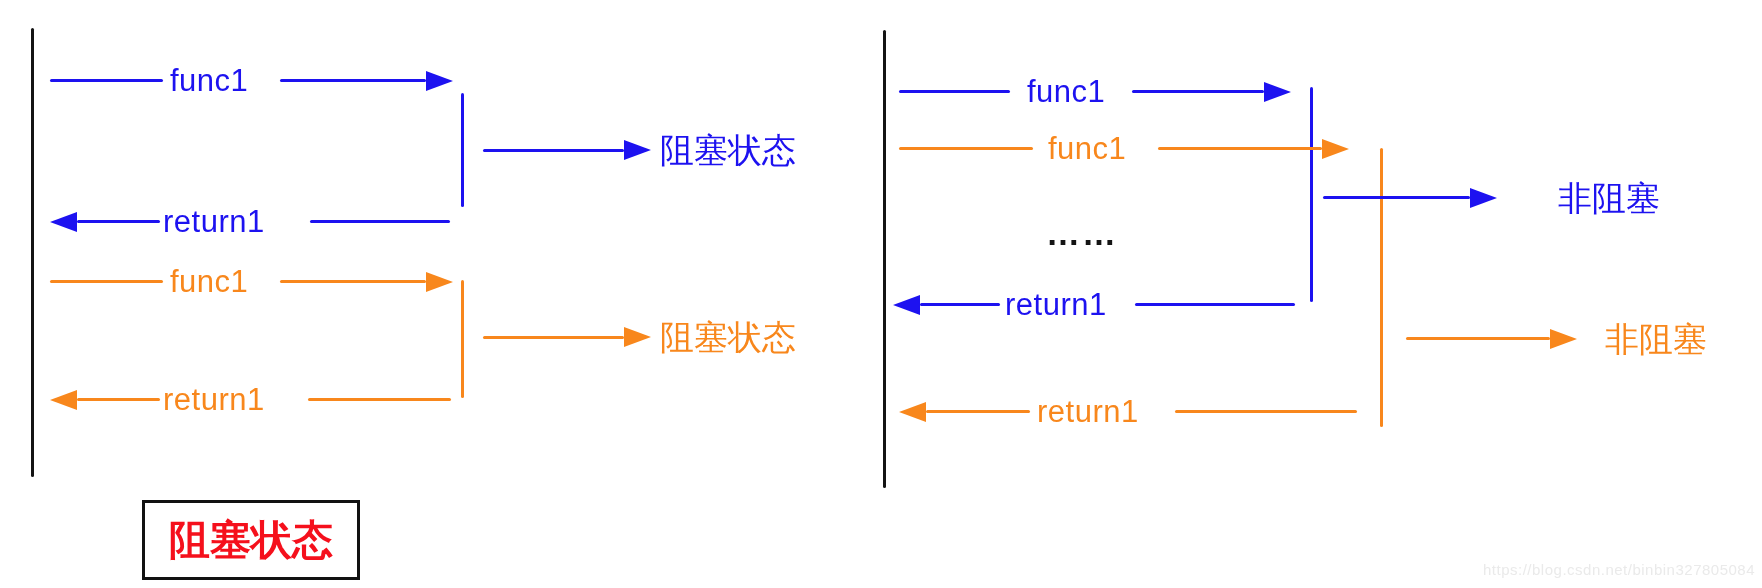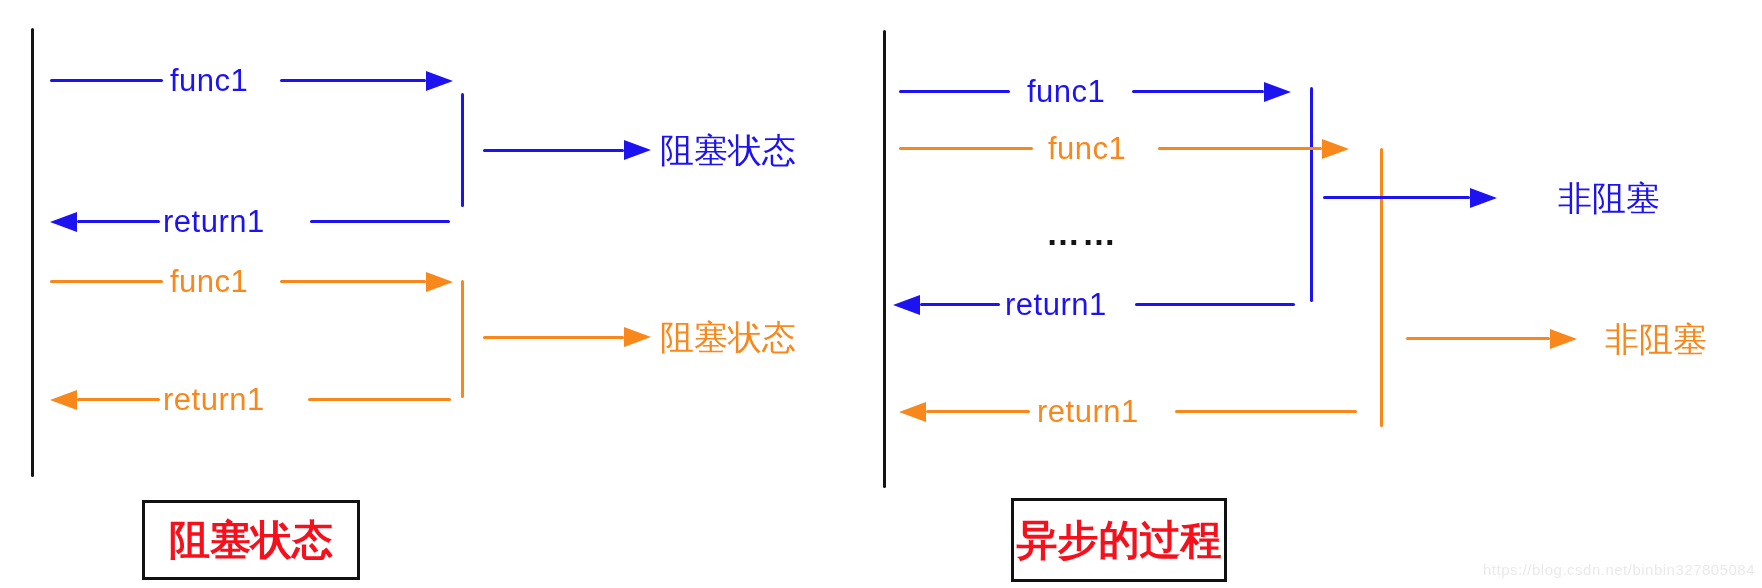--- a/index.html
+++ b/index.html
@@ -109,19 +109,16 @@
 
   <div class="h orange-bg" style="left:1406px;top:337px;width:144px;"></div>
   <div class="ah ah-r orange-c" style="left:1550px;top:329px;"></div>
   <span class="lbl zh t-orange" style="left:1605px;top:322px;">非阻塞</span>
 
   <div class="ah ah-l orange-c" style="left:899px;top:402px;"></div>
   <div class="h orange-bg" style="left:926px;top:410px;width:104px;"></div>
   <span class="lbl en t-orange" style="left:1037px;top:396px;">return1</span>
   <div class="h orange-bg" style="left:1175px;top:410px;width:182px;"></div>
 
-  <div class="tag" style="left:1011px;top:498px;width:210px;height:78px;">
-    <span>异步的过程</span>
-  </div>
 
   <span class="wm" style="left:1483px;top:561px;">https://blog.csdn.net/binbin327805084</span>
 
 </div>
 
 </body></html>

